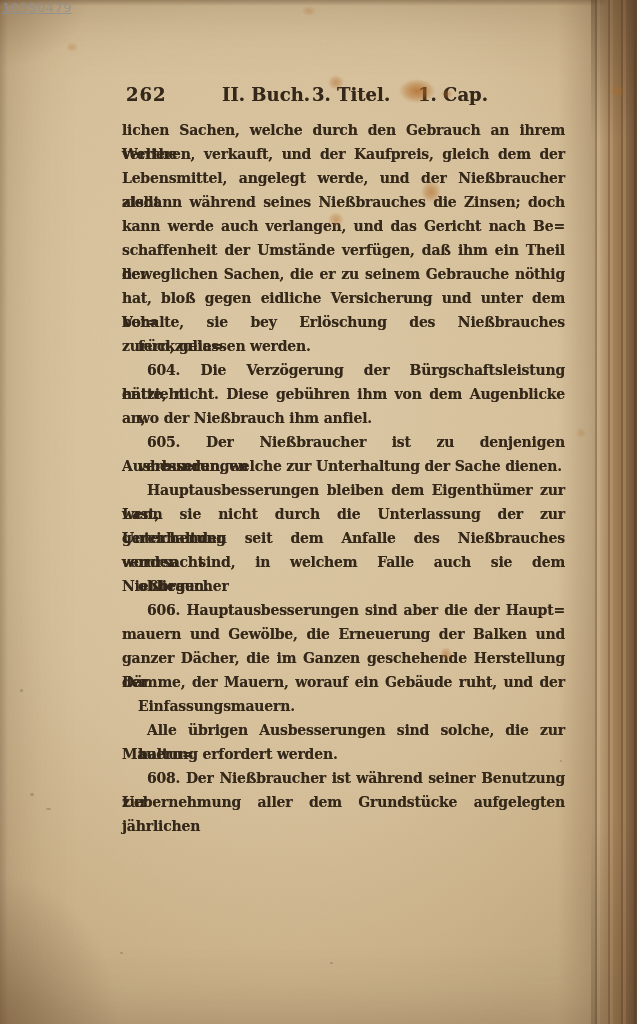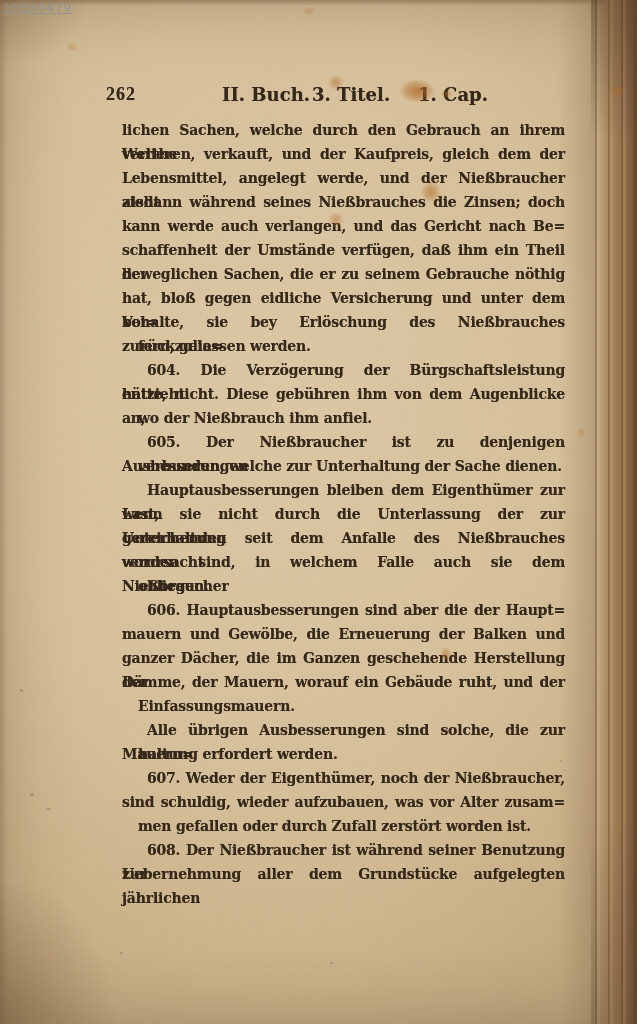--- a/index.html
+++ b/index.html
@@ -35,21 +35,21 @@
   .gutter-shade{position:absolute;top:0;bottom:0;right:40px;width:40px;pointer-events:none;
     background:linear-gradient(90deg, rgba(120,90,58,0), rgba(120,90,58,.28));}
 
   
   .watermark{position:absolute;left:2px;top:0px;font-family:"DejaVu Sans",sans-serif;
     font-size:13px;letter-spacing:.5px;color:var(--watermark);opacity:.85;text-decoration:underline;}
 
   
   .header{position:absolute;top:84px;left:0;right:0;height:22px;color:var(--ink);
     font-weight:bold;font-size:18px;text-shadow:0 0 .5px rgba(40,25,10,.55);}
-  .header .pagenum{position:absolute;left:106px;letter-spacing:1px;font-family:Liberation Serif, serif;}
+  .header .pagenum{position:absolute;left:126px;letter-spacing:1px;}
   .header .seg-book{position:absolute;left:222px;}
   .header .seg-title{position:absolute;left:312px;}
   .header .seg-chapter{position:absolute;left:418px;}
 
   
   .page-text{position:absolute;left:122px;top:118px;width:443px;color:var(--ink);
     font-weight:bold;font-size:14px;line-height:24px;letter-spacing:-0.2px;
     text-shadow:0 0 .5px rgba(40,25,10,.5);}
   .line{text-align:justify;text-align-last:justify;white-space:normal;height:24px;overflow:visible;}
   .line.last{text-align-last:left;margin-left:16px;}
@@ -127,25 +127,20 @@
         <div class="line">mauern und Gewölbe, die Erneuerung der Balken und</div>
         <div class="line">ganzer Dächer, die im Ganzen geschehende Herstellung der</div>
         <div class="line">Dämme, der Mauern, worauf ein Gebäude ruht, und der</div>
         <div class="line last">Einfassungsmauern.</div>
       </div>
       <div class="paragraph indent">
         <div class="line">Alle übrigen Ausbesserungen sind solche, die zur Mauern=</div>
         <div class="line last">haltung erfordert werden.</div>
       </div>
       <div class="paragraph indent">
-        <div class="line">607. Weder der Eigenthümer, noch der Nießbraucher,</div>
-        <div class="line">sind schuldig, wieder aufzubauen, was vor Alter zusam=</div>
-        <div class="line last">men gefallen oder durch Zufall zerstört worden ist.</div>
-      </div>
-      <div class="paragraph indent">
         <div class="line">608. Der Nießbraucher ist während seiner Benutzung zur</div>
         <div class="line">Uebernehmung aller dem Grundstücke aufgelegten jährlichen</div>
       </div>
     </div>
 
   <div id="stain-layer">
       <div class="stain" style="left: 328px; top: 75px; width: 16px; height: 15px; opacity: 0.5;"></div>
       <div class="stain" style="left: 399px; top: 79px; width: 36px; height: 24px; opacity: 0.8;"></div>
       <div class="stain" style="left: 441px; top: 89px; width: 12px; height: 10px; opacity: 0.45;"></div>
       <div class="stain" style="left: 421px; top: 181px; width: 20px; height: 22px; opacity: 0.6;"></div>

